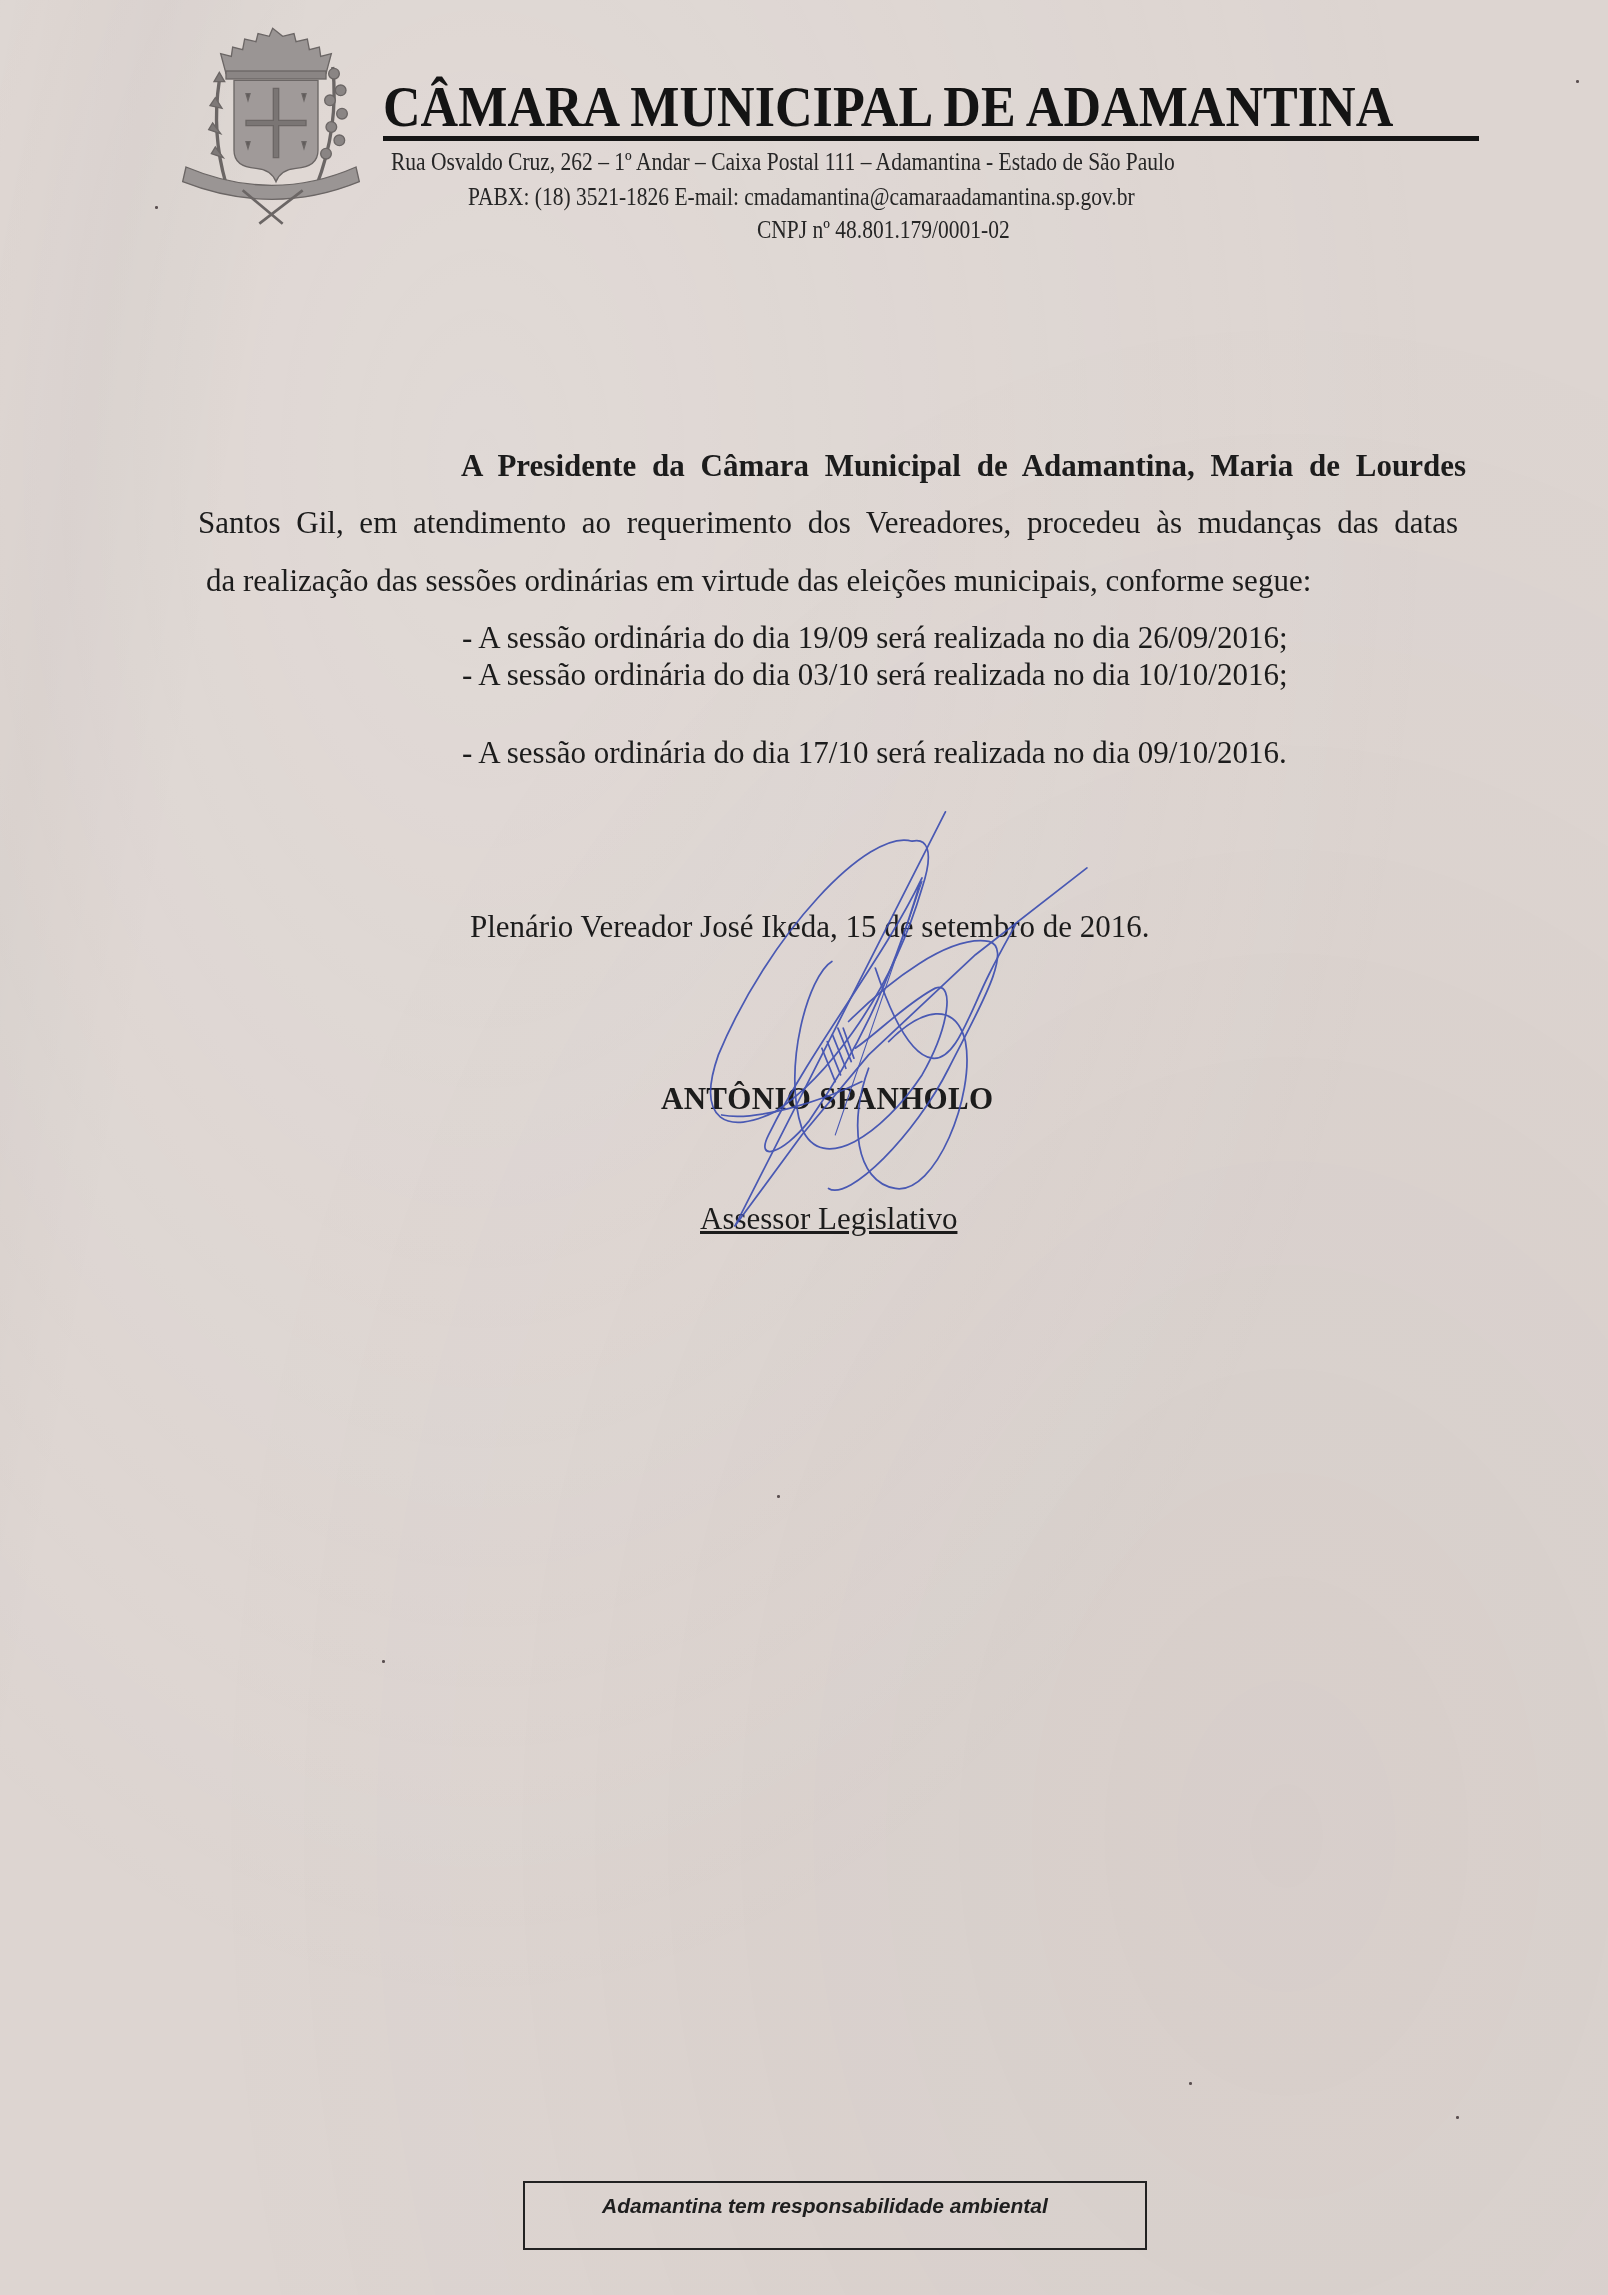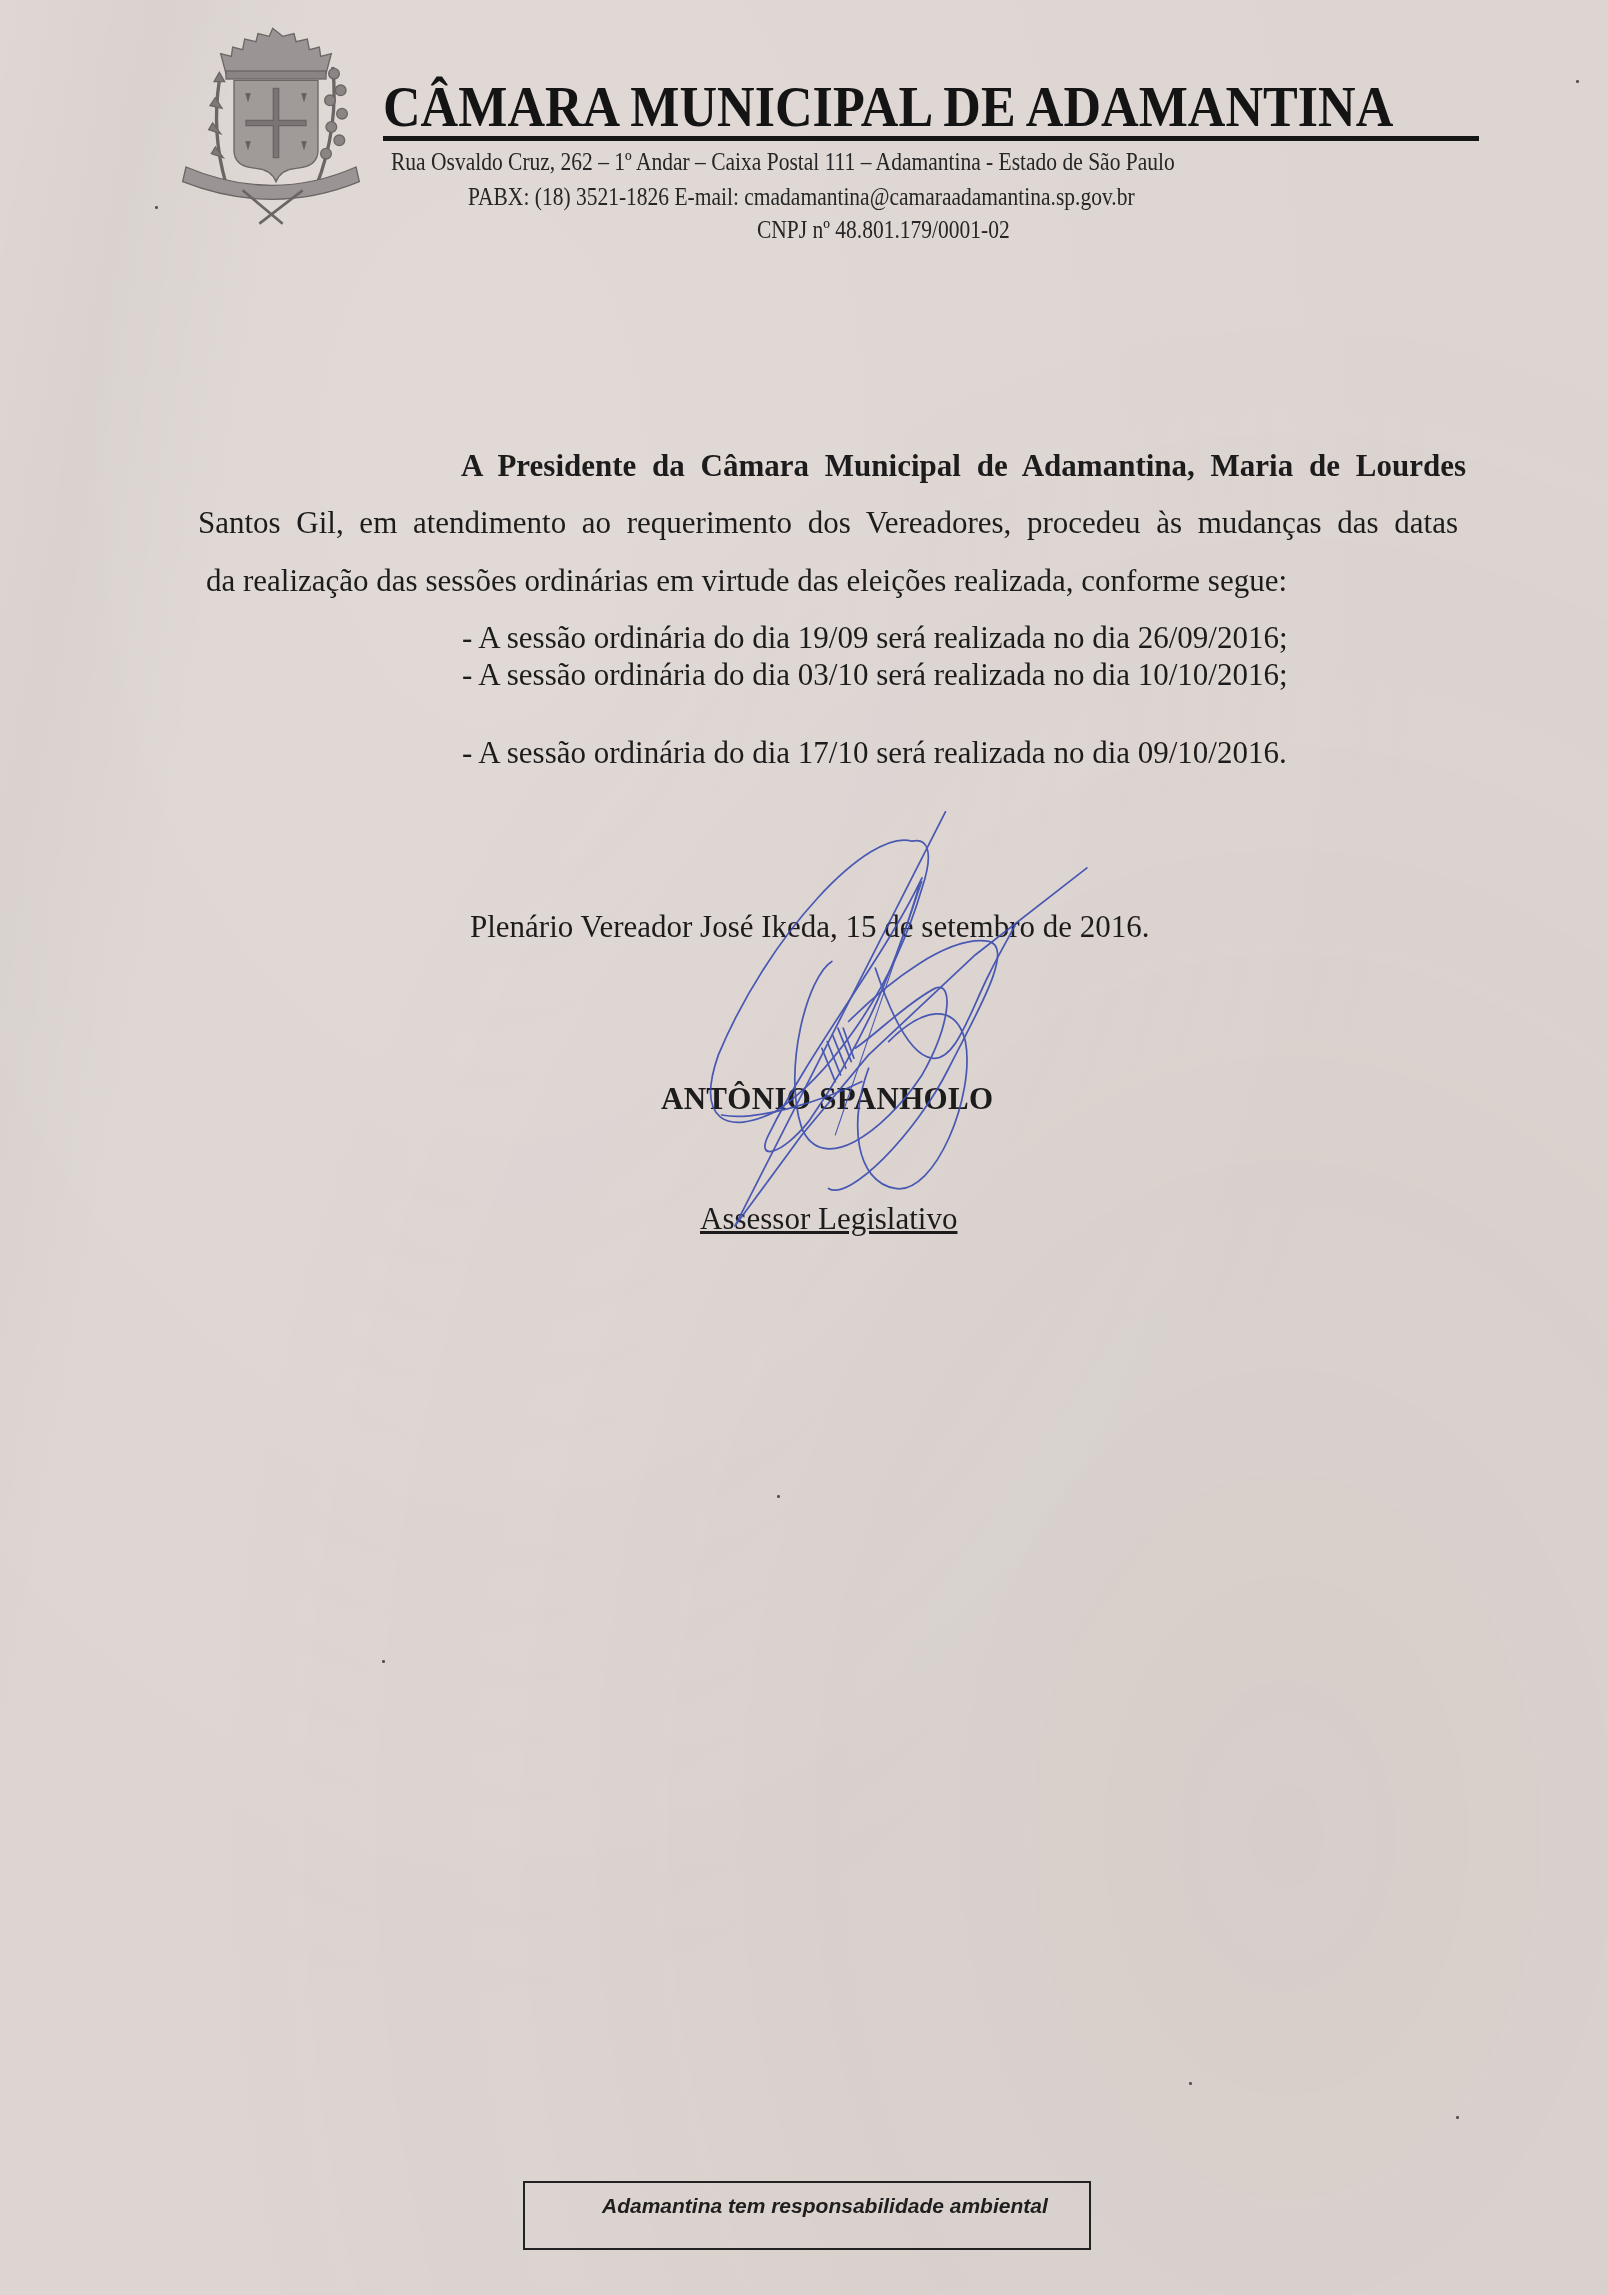--- a/index.html
+++ b/index.html
@@ -51,21 +51,21 @@
 
   .list-item { left: 462px; text-align: right; }
   .place-date { left: 470px; top: 910px; }
   .sig-name { left: 661px; top: 1082px; font-weight: bold; font-size: 31px; letter-spacing: 0.3px; }
   .sig-role { left: 700px; top: 1202px; text-decoration: underline; }
 
   .signature { position: absolute; left: 695px; top: 801px; width: 414px; height: 441px; pointer-events: none; }
 
   
   .footer-box {
-    position: absolute; left: 523px; top: 2181px; width: 568px; height: 69px;
+    position: absolute; left: 523px; top: 2181px; width: 624px; height: 69px;
     border: 2px solid #222; box-sizing: border-box;
   }
   .footer-text {
     position: absolute; left: 77px; top: 11.4px; font-family: "Liberation Sans", "DejaVu Sans", sans-serif;
     font-style: italic; font-weight: bold; font-size: 21px; line-height: 24px; color: #1e1e1e;
     white-space: nowrap;
   }
 
   .speck { position: absolute; width: 2.7px; height: 2.7px; border-radius: 50%; background: #5a4f50; }
 </style>
@@ -108,21 +108,21 @@
   <div class="abs title">CÂMARA MUNICIPAL DE ADAMANTINA</div>
   <div class="title-rule"></div>
   <div class="abs addr">Rua Osvaldo Cruz, 262 – 1º Andar – Caixa Postal 111 – Adamantina - Estado de São Paulo</div>
   <div class="abs contact">PABX: (18) 3521-1826   E-mail: cmadamantina@camaraadamantina.sp.gov.br</div>
   <div class="abs cnpj">CNPJ nº 48.801.179/0001-02</div>
 </div>
 
 <div>
   <div class="body-line justify indent" style="top:449px;">A Presidente da Câmara Municipal de Adamantina, Maria de Lourdes</div>
   <div class="body-line justify" style="top:506px;">Santos Gil, em atendimento ao requerimento dos Vereadores, procedeu às mudanças das datas</div>
-  <div class="body-line abs" style="left:206px; top:564px;">da realização das sessões ordinárias em virtude das eleições realizada, conforme segue:</div>
+  <div class="body-line abs" style="left:206px; top:564px;">da realização das sessões ordinárias em virtude das eleições municipais, conforme segue:</div>
 </div>
 
 <div>
   <div class="body-line abs list-item" style="top:621px;">- A sessão ordinária do dia 19/09 será realizada no dia 26/09/2016;</div>
   <div class="body-line abs list-item" style="top:658px;">- A sessão ordinária do dia 03/10 será realizada no dia 10/10/2016;</div>
   <div class="body-line abs list-item" style="top:736px;">- A sessão ordinária do dia 17/10 será realizada no dia 09/10/2016.</div>
 </div>
 
 <div class="body-line abs place-date">Plenário Vereador José Ikeda, 15 de setembro de 2016.</div>
 

